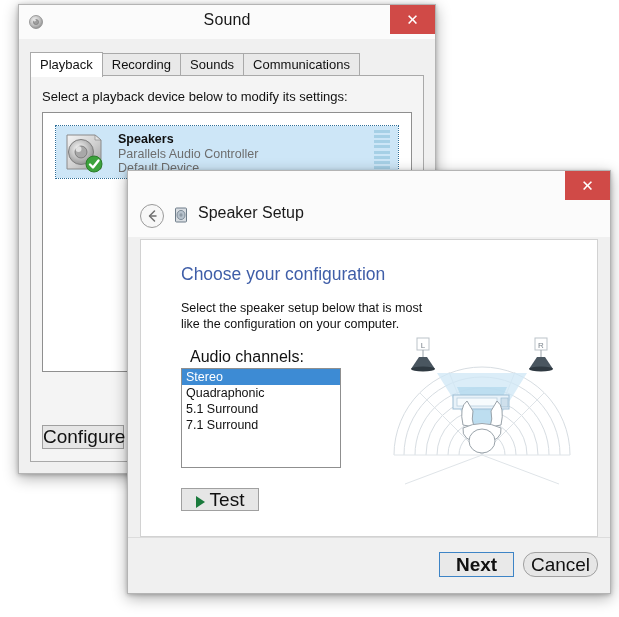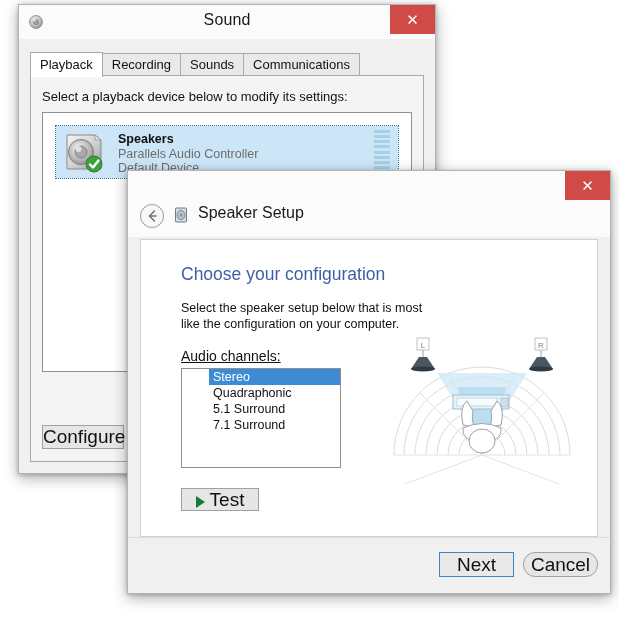--- a/index.html
+++ b/index.html
@@ -186,30 +186,29 @@
   }
   .choose-title {
     position: absolute; left: 40px; top: 24px;
     font-size: 17.5px; color: #3f5ea8;
   }
   .instruction {
     position: absolute; left: 40px; top: 60px; width: 260px;
     font-size: 12.5px; color: #111; line-height: 16px;
   }
   .audio-ch-label {
-    position: absolute; left: 40px; top: 108px;
-    font-size: 14px; color: #111; text-decoration: underline;
+    position: absolute; left: 49px; top: 108px;
+    font-size: 16px; color: #111;
   }
   .listbox {
     position: absolute; left: 40px; top: 128px;
     width: 160px; height: 100px;
     background: #ffffff;
     border: 1px solid #8f8f8f;
     overflow: hidden;
-    padding-left: 27px;
   }
   .lb-item {
     height: 16px; line-height: 16px;
     padding-left: 4px;
     font-size: 12.5px; color: #111;
     cursor: pointer;
   }
   .lb-item.selected { background: #3d8bd4; color: #ffffff; }
   #test-btn {
     position: absolute; left: 40px; top: 248px;
@@ -236,20 +235,21 @@
   #setup-footer {
     position: absolute; left: 0; right: 0; bottom: 0; height: 56px;
     background: #f0f0f0;
     border-top: 1px solid #dcdcdc;
   }
   #next-btn {
     position: absolute; right: 96px; top: 14px;
     width: 75px; height: 25px; line-height: 23px;
     border: 1px solid #3d84c6;
     background: #e9e9e9;
+    font-weight: bold;
   }
   #cancel-btn {
     position: absolute; right: 12px; top: 14px;
     width: 75px; height: 25px; line-height: 23px; border-radius: 12px;
   }
 </style>
 </head>
 <body>
 
 <div id="root">

